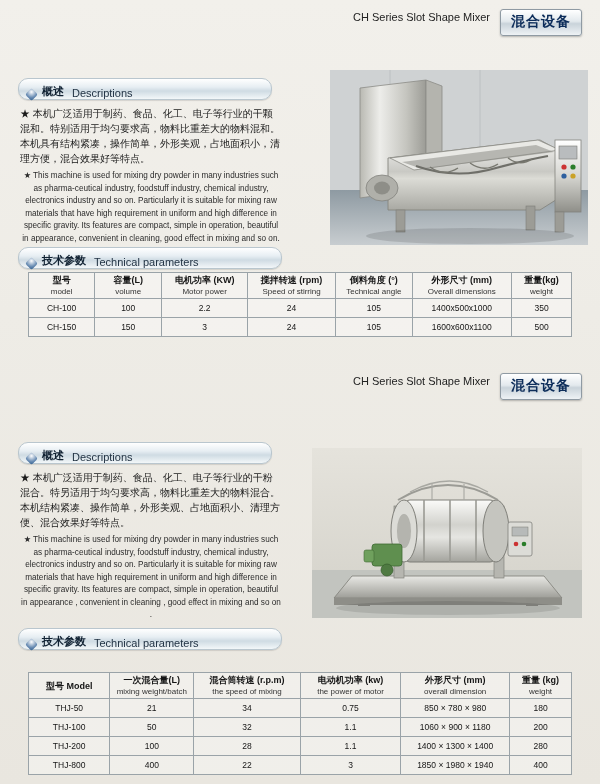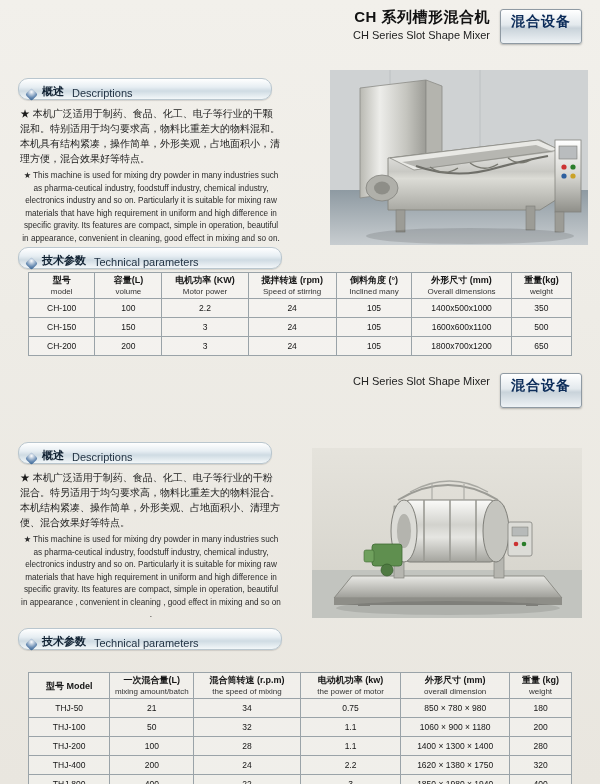--- a/index.html
+++ b/index.html
@@ -17,21 +17,21 @@
   
   .prod-header{position:absolute;display:flex;align-items:flex-start;}
   .prod-titles{text-align:right;}
   .prod-cn{font-size:15px;font-weight:bold;color:#111;letter-spacing:0.5px;line-height:18px;}
   .prod-en{font-size:11px;color:#222;line-height:16px;margin-top:1px;}
   .badge{
     margin-left:10px;margin-top:1px;
     border:1px solid #8f9aa3;
     background:linear-gradient(180deg,#ffffff 0%,#e3e9ed 45%,#c9d3da 55%,#eef2f5 100%);
     color:#0d2d5a;font-size:14px;font-weight:bold;
-    padding:3px 10px 12px 10px;
+    padding:3px 10px 4px 10px;
     border-radius:3px;
     box-shadow:0 1px 2px rgba(0,0,0,0.25);
     letter-spacing:1px;
     white-space:nowrap;
   }
 
   
   .secbar{
     position:absolute;height:20px;width:250px;
     background:linear-gradient(180deg,#ffffff 0%,#e7eef3 40%,#cfdbe3 60%,#f3f7f9 100%);
@@ -66,21 +66,20 @@
   .thead .l2{font-size:8px;line-height:11px;color:#333;}
   .tbody td{font-size:8.5px;padding:3px 2px;height:12px;}
 </style>
 </head>
 <body>
 
 <div class="page">
 
   <div class="prod-header" style="right:18px;top:8px;">
     <div class="prod-titles">
-      <div class="prod-cn">CH 系列槽形混合机</div>
       <div class="prod-en">CH Series Slot Shape Mixer</div>
     </div>
     <div class="badge">混合设备</div>
   </div>
 
   <div class="secbar" style="left:18px;top:78px;width:252px;">
     <span class="bullet"></span>
     <span class="cn">概述</span>
     <span class="en">Descriptions</span>
   </div>
@@ -174,21 +173,21 @@
         <td style="width:94px;">
           <div class="l1">电机功率 (KW)</div>
           <div class="l2">Motor power</div>
         </td>
         <td style="width:96px;">
           <div class="l1">搅拌转速 (rpm)</div>
           <div class="l2">Speed of stirring</div>
         </td>
         <td style="width:80px;text-align:center;">
           <div class="l1">倒料角度 (°)</div>
-          <div class="l2">Inclined many</div>
+          <div class="l2">Technical angle</div>
         </td>
         <td style="width:102px;">
           <div class="l1">外形尺寸 (mm)</div>
           <div class="l2">Overall dimensions</div>
         </td>
         <td style="width:62px;">
           <div class="l1">重量(kg)</div>
           <div class="l2">weight</div>
         </td>
       </tr>
@@ -202,29 +201,20 @@
         <td>350</td>
       </tr>
       <tr class="tbody">
         <td>CH-150</td>
         <td>150</td>
         <td>3</td>
         <td>24</td>
         <td>105</td>
         <td>1600x600x1100</td>
         <td>500</td>
-      </tr>
-      <tr class="tbody">
-        <td>CH-200</td>
-        <td>200</td>
-        <td>3</td>
-        <td>24</td>
-        <td>105</td>
-        <td>1800x700x1200</td>
-        <td>650</td>
       </tr>
     </tbody>
   </table>
 
   <div class="prod-header" style="right:18px;top:372px;">
     <div class="prod-titles">
       <div class="prod-en">CH Series Slot Shape Mixer</div>
     </div>
     <div class="badge">混合设备</div>
   </div>
@@ -304,21 +294,21 @@
 
   <table style="left:28px;top:672px;width:544px;">
     <tbody>
       <tr class="thead">
         <td style="width:78px;">
           <div class="l1">型号 Model</div>
           <div class="l2"></div>
         </td>
         <td style="width:80px;">
           <div class="l1">一次混合量(L)</div>
-          <div class="l2">mixing amount/batch</div>
+          <div class="l2">mixing weight/batch</div>
         </td>
         <td style="width:104px;">
           <div class="l1">混合筒转速 (r.p.m)</div>
           <div class="l2">the speed of mixing</div>
         </td>
         <td style="width:98px;margin-left:20px;">
           <div class="l1">电动机功率 (kw)</div>
           <div class="l2">the power of motor</div>
         </td>
         <td style="width:106px;">
@@ -348,28 +338,20 @@
       </tr>
       <tr class="tbody">
         <td>THJ-200</td>
         <td>100</td>
         <td>28</td>
         <td>1.1</td>
         <td>1400 × 1300 × 1400</td>
         <td>280</td>
       </tr>
       <tr class="tbody">
-        <td>THJ-400</td>
-        <td>200</td>
-        <td>24</td>
-        <td>2.2</td>
-        <td>1620 × 1380 × 1750</td>
-        <td>320</td>
-      </tr>
-      <tr class="tbody">
         <td>THJ-800</td>
         <td>400</td>
         <td>22</td>
         <td>3</td>
         <td>1850 × 1980 × 1940</td>
         <td>400</td>
       </tr>
     </tbody>
   </table>
 

